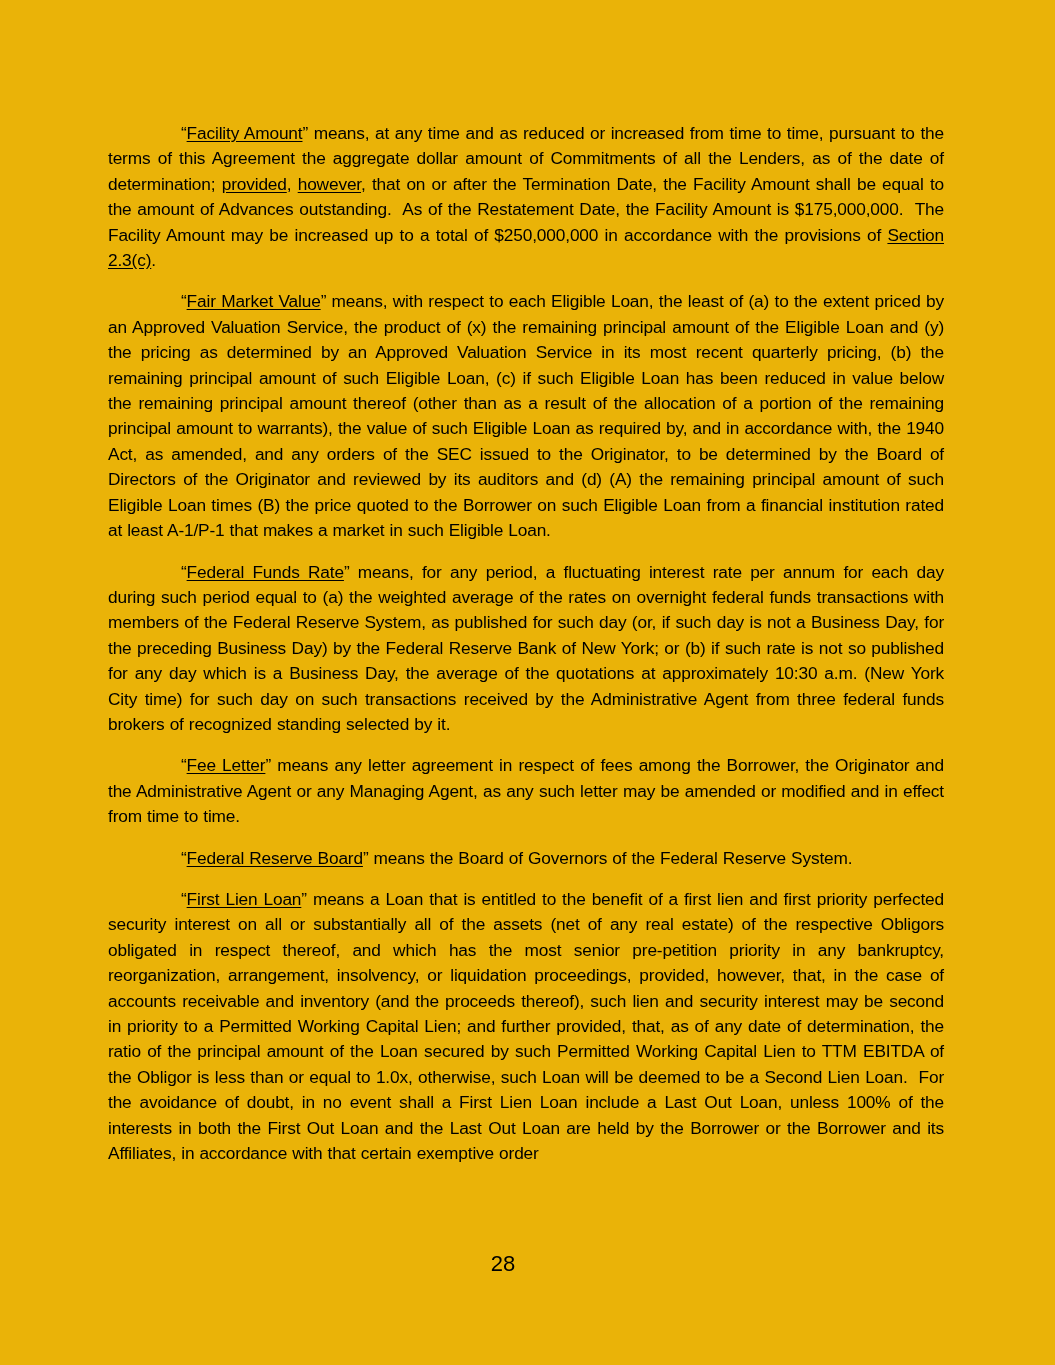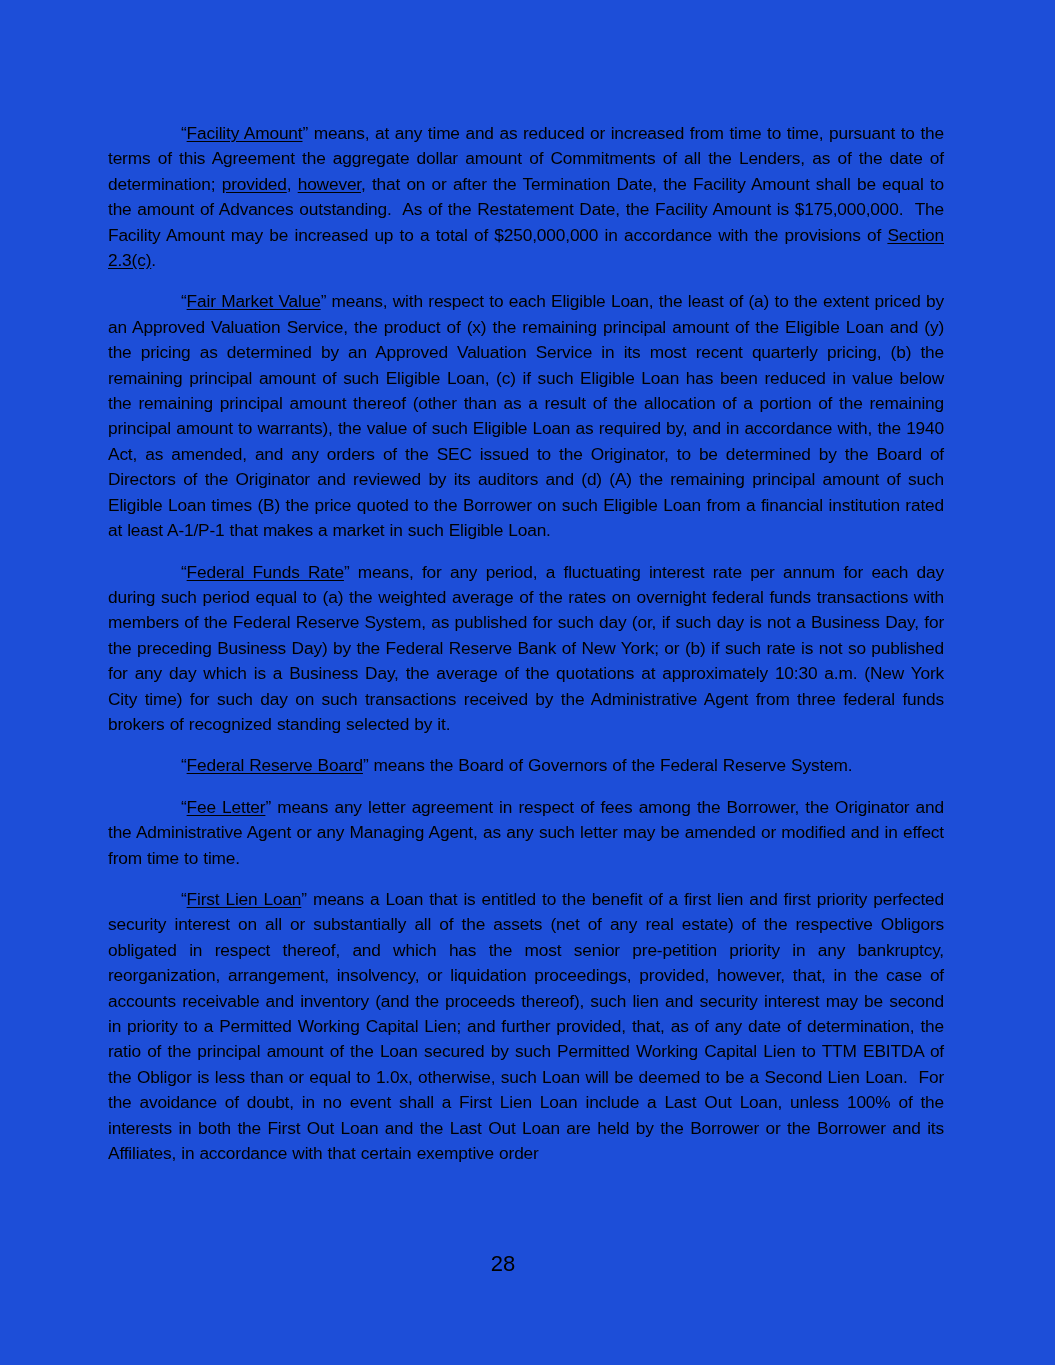--- a/index.html
+++ b/index.html
@@ -12,21 +12,21 @@
     width: 1055px;
     height: 1365px;
     position: relative;
     font-family: "Liberation Sans", sans-serif;
     color: #000000;
     overflow: hidden;
   }
   .document-page {
     position: absolute;
     inset: 0;
-    background: #1d4ed8;
+    background: #eab308;
   }
   .document-body {
     position: absolute;
     left: 108px;
     top: 121px;
     width: 836px;
   }
   .para {
     margin: 0 0 16px 0;
     text-align: justify;
@@ -51,18 +51,18 @@
   }
 </style>
 </head>
 <body>
 
 <div class="document-page">
   <div class="document-body">
       <p class="para"><span>“</span><span class="u">Facility Amount</span><span>” means, at any time and as reduced or increased from time to time, pursuant to the terms of this Agreement the aggregate dollar amount of Commitments of all the Lenders, as of the date of determination; </span><span class="u">provided</span><span>, </span><span class="u">however</span><span>, that on or after the Termination Date, the Facility Amount shall be equal to the amount of Advances outstanding.&nbsp; As of the Restatement Date, the Facility Amount is $175,000,000.&nbsp; The Facility Amount may be increased up to a total of $250,000,000 in accordance with the provisions of </span><span class="u">Section 2.3(c)</span><span>.</span></p>
       <p class="para"><span>“</span><span class="u">Fair Market Value</span><span>” means, with respect to each Eligible Loan, the least of (a) to the extent priced by an Approved Valuation Service, the product of (x) the remaining principal amount of the Eligible Loan and (y) the pricing as determined by an Approved Valuation Service in its most recent quarterly pricing, (b) the remaining principal amount of such Eligible Loan, (c) if such Eligible Loan has been reduced in value below the remaining principal amount thereof (other than as a result of the allocation of a portion of the remaining principal amount to warrants), the value of such Eligible Loan as required by, and in accordance with, the 1940 Act, as amended, and any orders of the SEC issued to the Originator, to be determined by the Board of Directors of the Originator and reviewed by its auditors and (d) (A) the remaining principal amount of such Eligible Loan times (B) the price quoted to the Borrower on such Eligible Loan from a financial institution rated at least A-1/P-1 that makes a market in such Eligible Loan.</span></p>
       <p class="para"><span>“</span><span class="u">Federal Funds Rate</span><span>” means, for any period, a fluctuating interest rate per annum for each day during such period equal to (a) the weighted average of the rates on overnight federal funds transactions with members of the Federal Reserve System, as published for such day (or, if such day is not a Business Day, for the preceding Business Day) by the Federal Reserve Bank of New York; or (b) if such rate is not so published for any day which is a Business Day, the average of the quotations at approximately 10:30 a.m. (New York City time) for such day on such transactions received by the Administrative Agent from three federal funds brokers of recognized standing selected by it.</span></p>
+      <p class="para"><span>“</span><span class="u">Fee Letter</span><span>” means any letter agreement in respect of fees among the Borrower, the Originator and the Administrative Agent or any Managing Agent, as any such letter may be amended or modified and in effect from time to time.</span></p>
       <p class="para"><span>“</span><span class="u">Federal Reserve Board</span><span>” means the Board of Governors of the Federal Reserve System.</span></p>
-      <p class="para"><span>“</span><span class="u">Fee Letter</span><span>” means any letter agreement in respect of fees among the Borrower, the Originator and the Administrative Agent or any Managing Agent, as any such letter may be amended or modified and in effect from time to time.</span></p>
       <p class="para"><span>“</span><span class="u">First Lien Loan</span><span>” means a Loan that is entitled to the benefit of a first lien and first priority perfected security interest on all or substantially all of the assets (net of any real estate) of the respective Obligors obligated in respect thereof, and which has the most senior pre-petition priority in any bankruptcy, reorganization, arrangement, insolvency, or liquidation proceedings, provided, however, that, in the case of accounts receivable and inventory (and the proceeds thereof), such lien and security interest may be second in priority to a Permitted Working Capital Lien; and further provided, that, as of any date of determination, the ratio of the principal amount of the Loan secured by such Permitted Working Capital Lien to TTM EBITDA of the Obligor is less than or equal to 1.0x, otherwise, such Loan will be deemed to be a Second Lien Loan.&nbsp; For the avoidance of doubt, in no event shall a First Lien Loan include a Last Out Loan, unless 100% of the interests in both the First Out Loan and the Last Out Loan are held by the Borrower or the Borrower and its Affiliates, in accordance with that certain exemptive order</span></p>
     </div>
   <div class="page-number">28</div>
 </div>
 
 </body></html>

